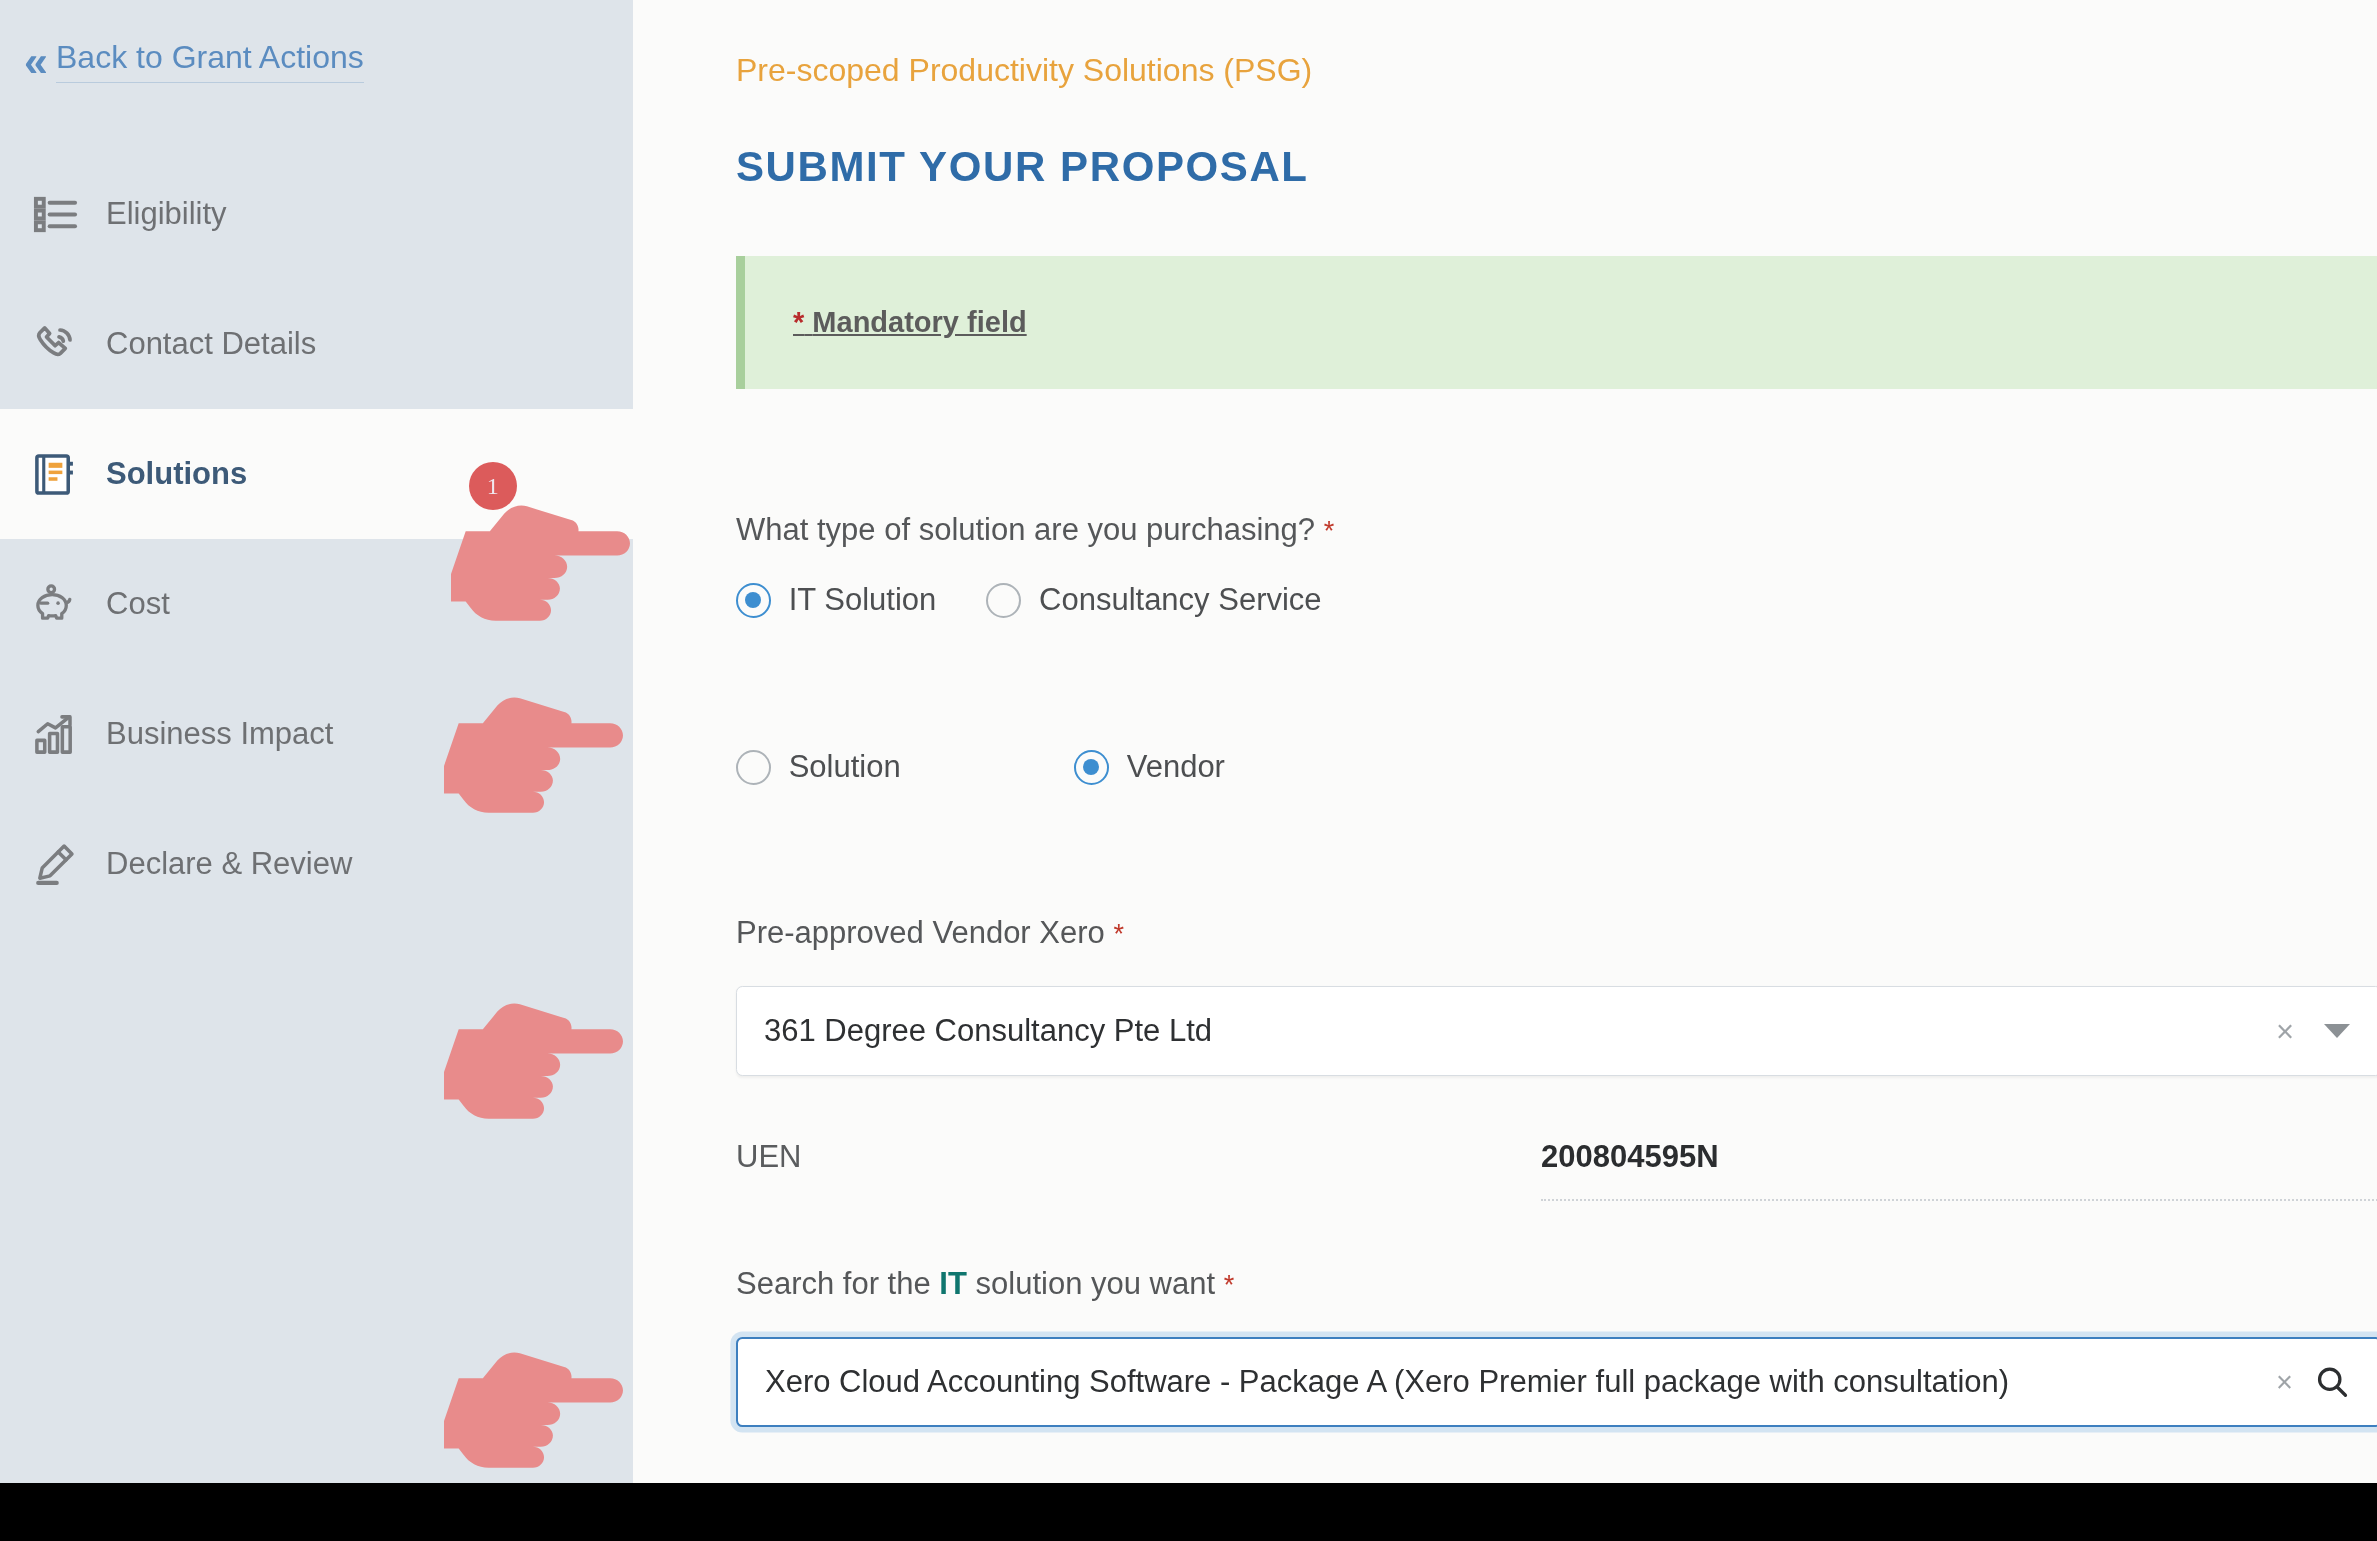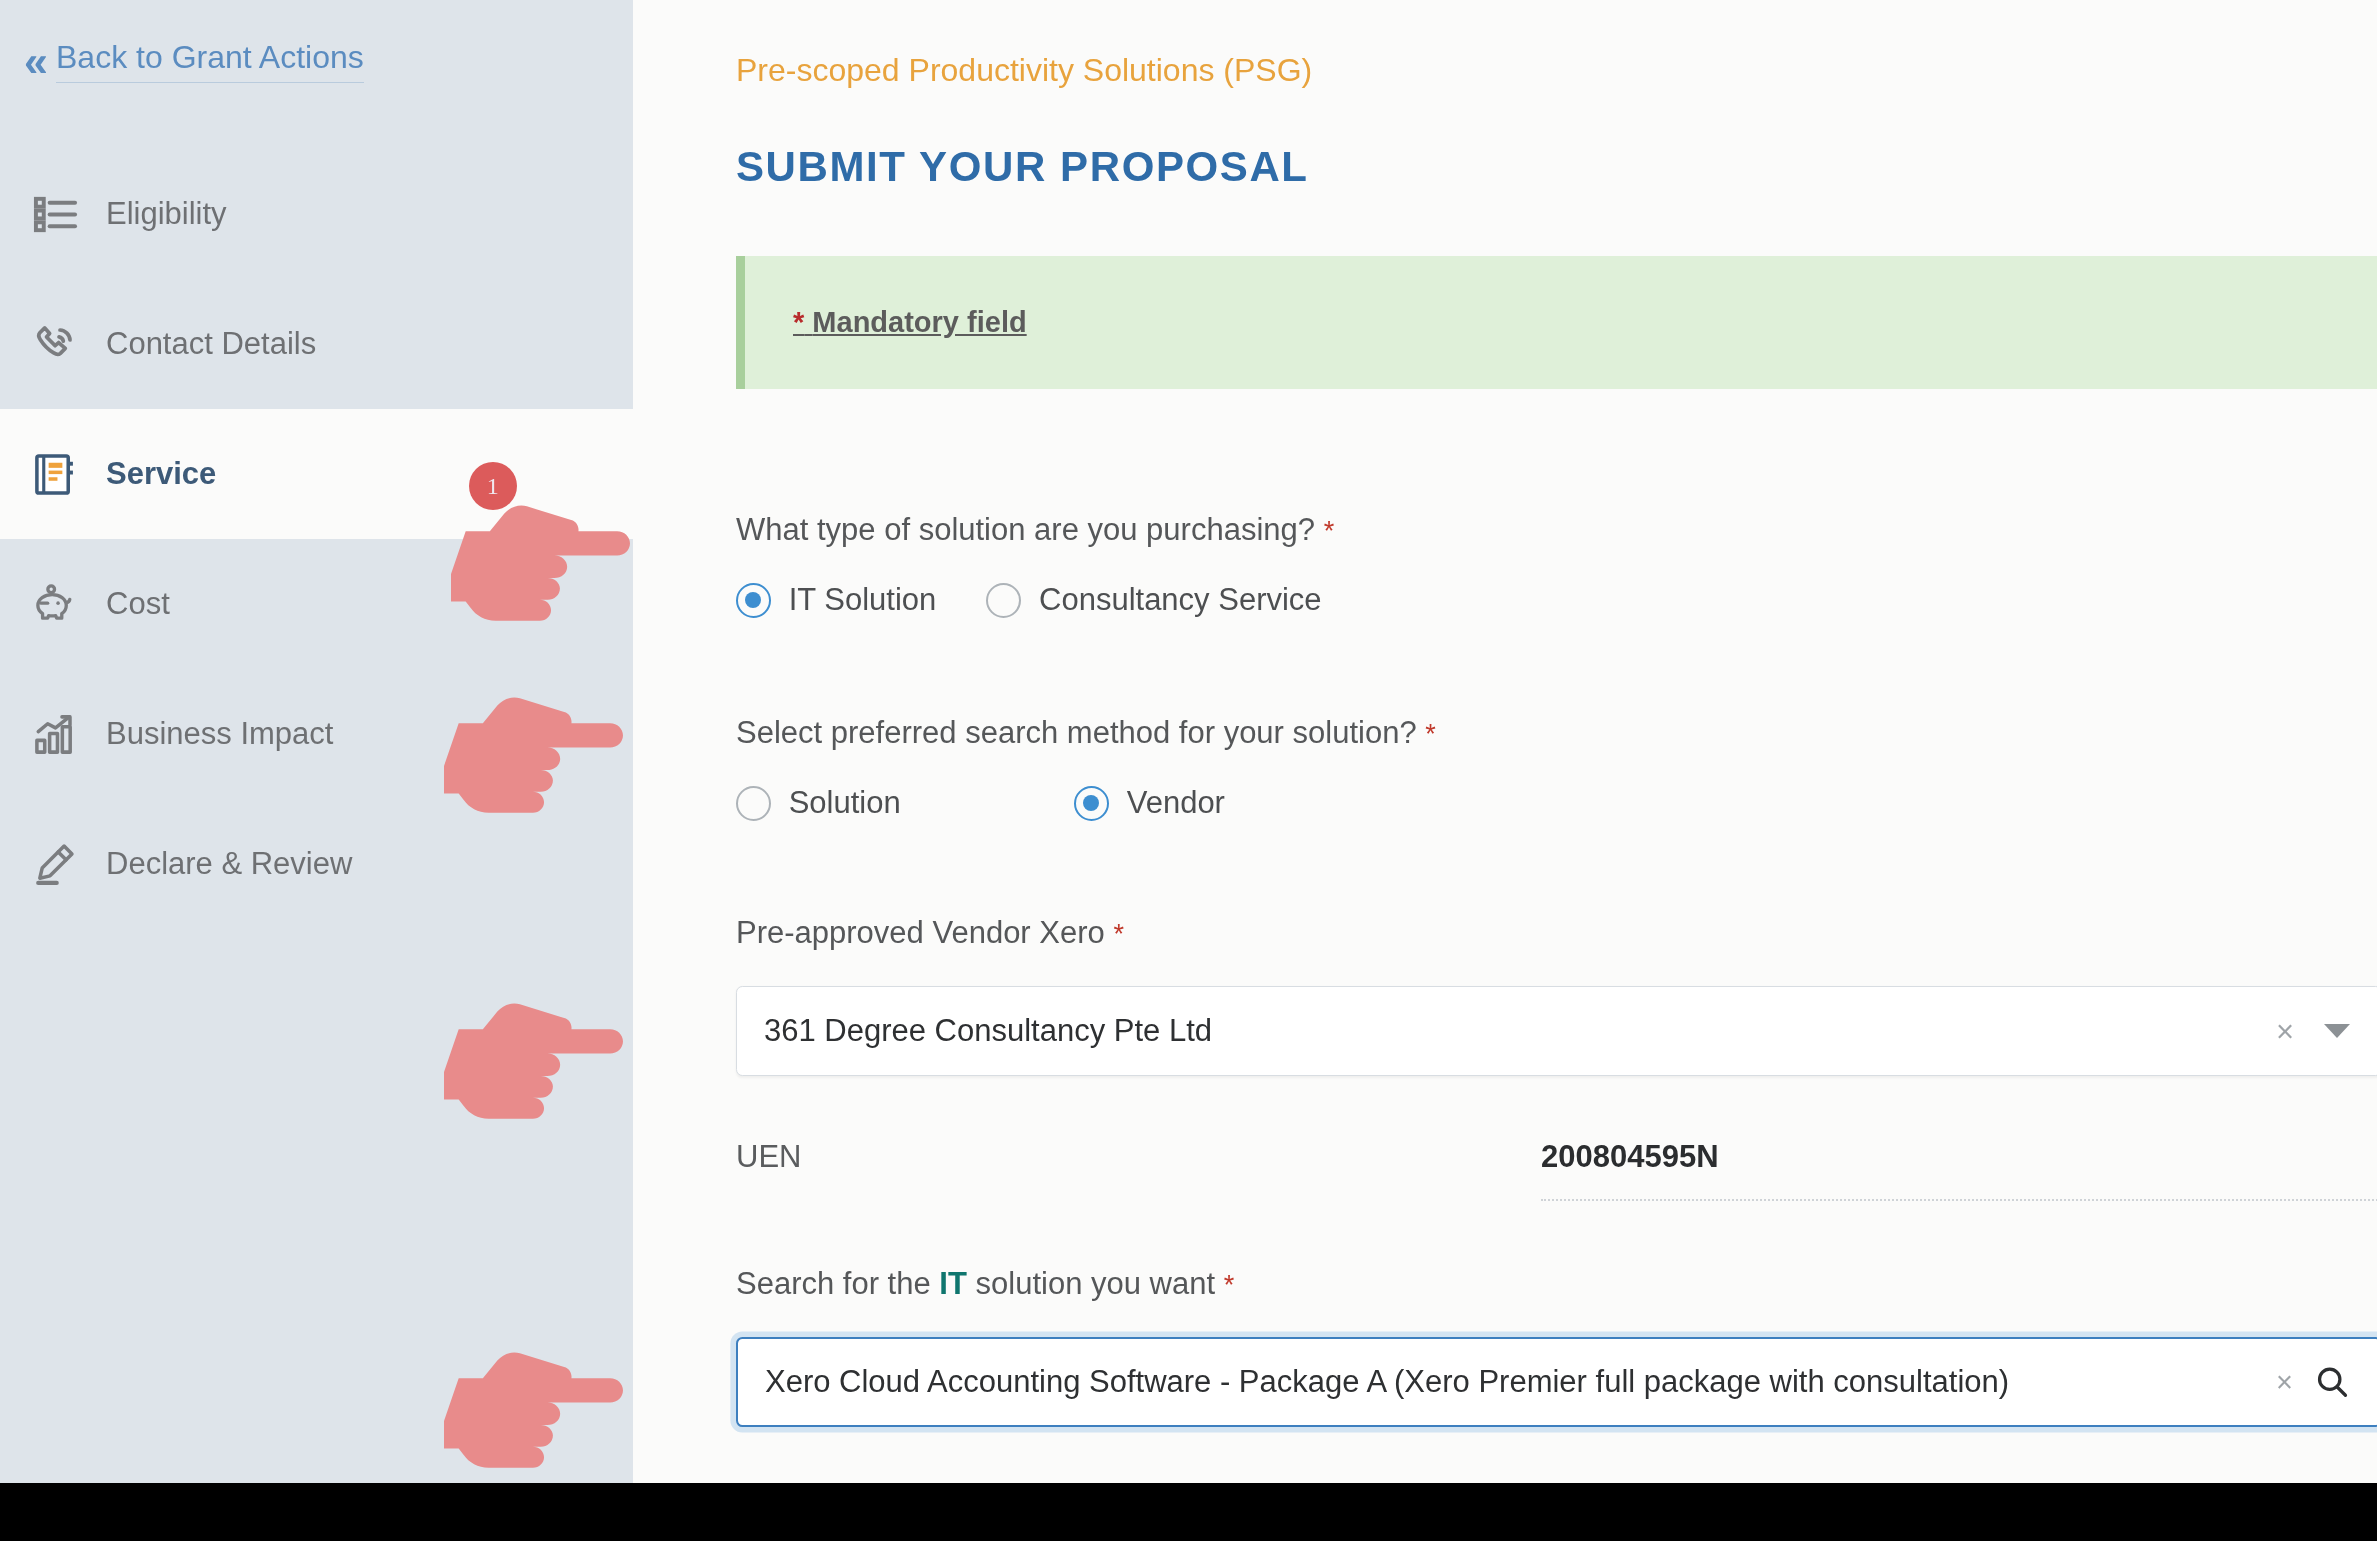--- a/index.html
+++ b/index.html
@@ -347,21 +347,21 @@
             <svg width="47" height="47" viewBox="0 0 24 24" fill="none">
               <rect x="2.5" y="2.5" width="16" height="19" rx="1" stroke="#3d5a78" stroke-width="1.8" fill="#ffffff"></rect>
               <line x1="6" y1="2.5" x2="6" y2="21.5" stroke="#3d5a78" stroke-width="1.6"></line>
               <rect x="8.5" y="6" width="7" height="2.6" fill="#efa23c"></rect>
               <rect x="8.5" y="10" width="7" height="1.8" fill="#efa23c"></rect>
               <rect x="8.5" y="13.4" width="4.5" height="1.8" fill="#efa23c"></rect>
               <rect x="18.5" y="5.5" width="2.4" height="2" fill="#3d5a78"></rect>
               <rect x="18.5" y="10" width="2.4" height="2" fill="#3d5a78"></rect>
             </svg>
           </span>
-          <span class="nav-label">Service</span>
+          <span class="nav-label">Solutions</span>
         </div>
 
         <div class="nav-item">
           <span class="nav-icon">
             <svg width="47" height="47" viewBox="0 0 24 24" fill="none" stroke="#7b7d80" stroke-width="1.7" stroke-linecap="round" stroke-linejoin="round">
               <path d="M3 12.5 c0-3.3 3.4-5.5 7.3-5.5 3.9 0 7.2 2.2 7.2 5.5 0 1.7-.9 3.2-2.3 4.2 l0 2.3 -2.6 0 -.5-1.3 a11 11 0 0 1-3.6 0 l-.5 1.3 -2.6 0 0-2.3 C4 15.7 3 14.2 3 12.5 z"></path>
               <path d="M17.5 11 c1 0 1.6-.6 1.8-1.6"></path>
               <circle cx="9.8" cy="4.2" r="1.7"></circle>
               <circle cx="13.3" cy="11.3" r=".9" fill="#7b7d80" stroke="none"></circle>
               <line x1="4.6" y1="11.3" x2="8" y2="11.3"></line>
@@ -421,24 +421,20 @@
             <span class="radio-text">IT Solution</span>
           </div>
           <div class="radio-opt" style="margin-left:50px;">
             <span class="radio-mark"></span>
             <span class="radio-text">Consultancy Service</span>
           </div>
         </div>
       </div>
 
       <div class="field-block" style="top:715px;">
-        <div class="q-label">
-          <span>Select preferred search method for your solution?</span>
-          <span class="req">*</span>
-        </div>
         <div class="radio-row">
           <div class="radio-opt" style="width:338px;">
             <span class="radio-mark"></span>
             <span class="radio-text">Solution</span>
           </div>
           <div class="radio-opt checked">
             <span class="radio-mark"></span>
             <span class="radio-text">Vendor</span>
           </div>
         </div>

